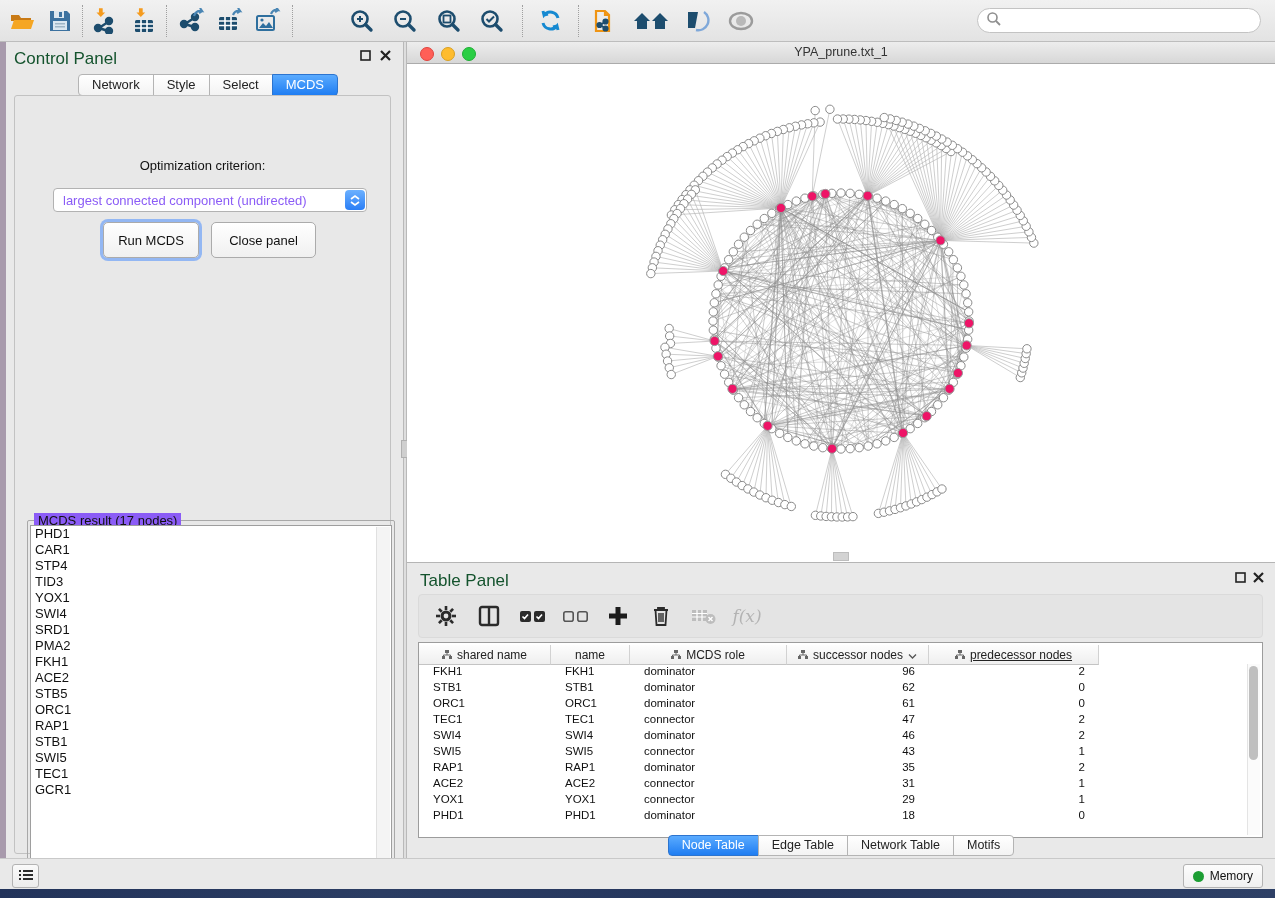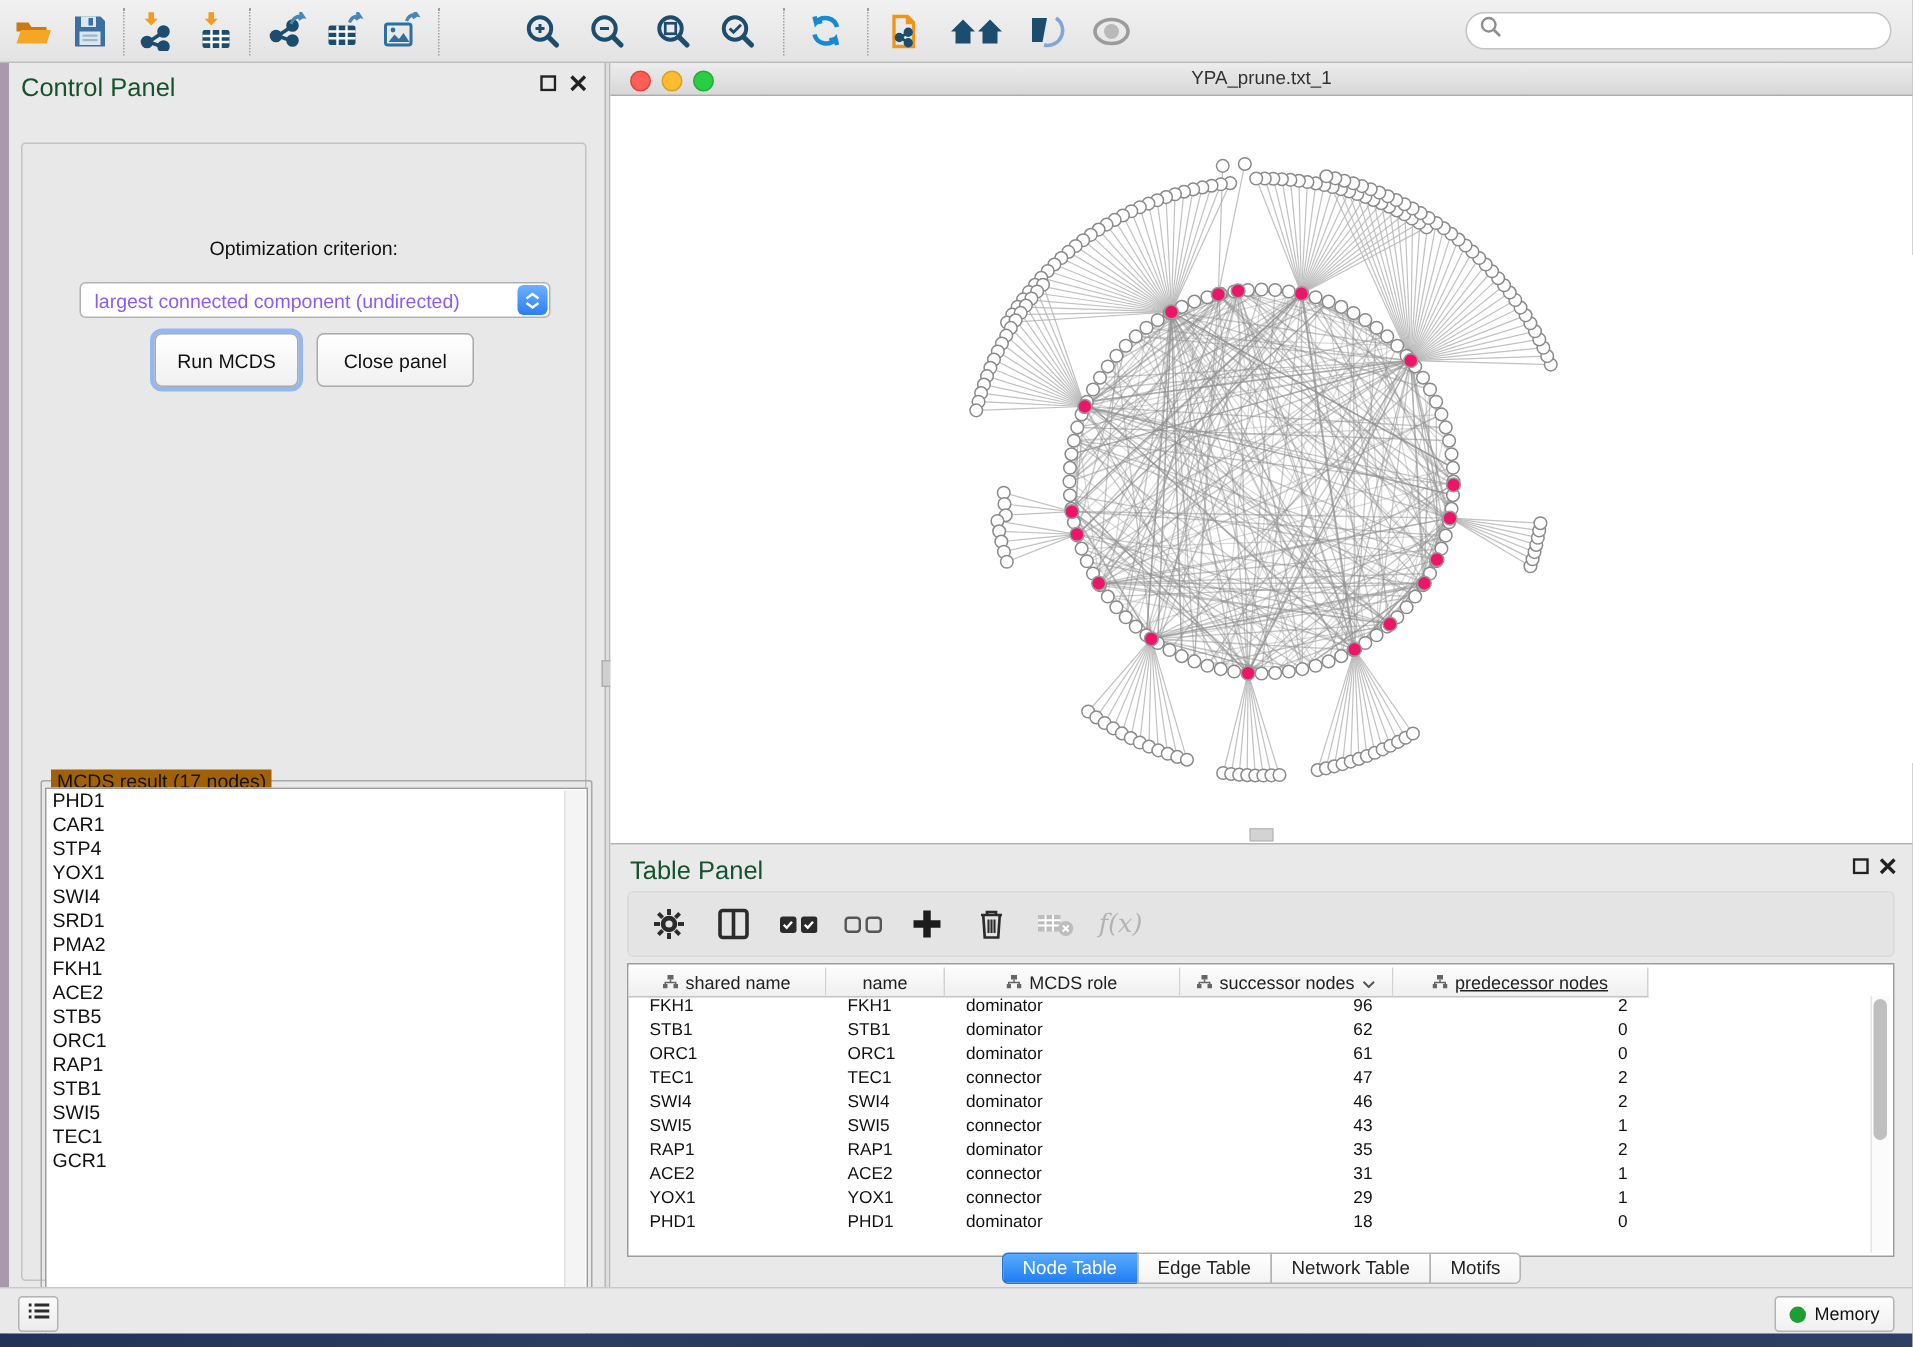--- a/index.html
+++ b/index.html
@@ -27,21 +27,21 @@
   .seg-tab.last{border-radius:0 4px 4px 0;}
   .seg-tab.sel{background:linear-gradient(#5aabff,#1f7df2);border-color:#2c74cf;color:#fff;}
   .cp-content{left:8px;top:53px;width:375px;height:757px;background:#e8e8e8;border:1px solid #c2c2c2;border-radius:3px;}
   .opt-label{width:100%;text-align:center;font-size:13px;color:#111;}
   .selectbox{left:38px;top:92px;width:314px;height:24px;background:#fff;border:1px solid #b2b2b2;border-radius:4px;display:flex;align-items:center;box-sizing:border-box;}
   .selectbox .val{flex:1;font-size:13px;color:#8b5cf6;padding-left:9px;white-space:nowrap;}
   .stepper{width:20px;height:20px;margin-right:1px;border-radius:4px;background:linear-gradient(#6cb1ff,#2a7ef6);display:flex;flex-direction:column;align-items:center;justify-content:center;gap:1px;}
   .btn{height:36px;background:linear-gradient(#ffffff,#f0f0f0);border:1px solid #ababab;border-radius:5px;font-size:13px;color:#111;display:flex;align-items:center;justify-content:center;box-sizing:border-box;}
   .btn.focus{box-shadow:0 0 0 3px rgba(90,150,250,.6);}
   .groupbox{left:12px;top:424px;width:366px;height:374px;border:1px solid #a8a8a8;border-radius:2px;}
-  .grouplegend{position:absolute;top:-8px;left:6px;background:#a16207;padding:0 4px;font-size:13px;color:#111;}
+  .grouplegend{position:absolute;top:-8px;left:6px;background:#8b5cf6;padding:0 4px;font-size:13px;color:#111;}
   .mcds-list{position:absolute;left:2px;top:4px;right:2px;bottom:2px;background:#fff;border:1px solid #9e9e9e;overflow:hidden;}
   .mcds-item{font-size:13px;line-height:16px;color:#111;padding-left:4px;}
   .mcds-scroll{position:absolute;top:1px;right:1px;width:13px;bottom:1px;background:#f4f4f4;border-left:1px solid #e0e0e0;}
 
   
   .vsplit{left:403px;top:42px;width:4px;height:816px;background:#dedede;border-left:1px solid #b9b9b9;border-right:1px solid #b9b9b9;box-sizing:border-box;}
   .vsplit-handle{left:401px;top:440px;width:8px;height:16px;background:#cfcfcf;border:1px solid #b0b0b0;}
   .hsplit-handle{left:833px;top:552px;width:14px;height:7px;background:#d3d3d3;border:1px solid #bdbdbd;}
 
   
@@ -233,20 +233,26 @@
       <svg width="11" height="11">
           <rect x="1" y="1" width="9" height="9" fill="none" stroke="#222" stroke-width="1.6"></rect>
         </svg>
     </div>
     <div class="abs win-btn" style="left:373px;top:7px">
       <svg width="11" height="11">
           <path d="M1 1 L10 10 M10 1 L1 10" stroke="#222" stroke-width="2.2"></path>
         </svg>
     </div>
 
+    <div class="seg-row" style="left:72px;top:32px" id="cp-tabs">
+        <div class="seg-tab first">Network</div>
+        <div class="seg-tab">Style</div>
+        <div class="seg-tab">Select</div>
+        <div class="seg-tab last sel">MCDS</div>
+      </div>
 
     <div class="abs cp-content">
       <div class="abs opt-label" style="top:62px">Optimization criterion:</div>
 
       <div class="abs selectbox">
         <div class="val">largest connected component (undirected)</div>
         <div class="stepper">
           <svg width="10" height="5">
               <path d="M1 4 L5 1 L9 4" stroke="#fff" stroke-width="1.6" fill="none"></path>
             </svg>
@@ -258,20 +264,21 @@
 
       <div class="abs btn focus" style="left:88px;top:126px;width:96px">Run MCDS</div>
       <div class="abs btn" style="left:196px;top:126px;width:105px">Close panel</div>
 
       <div class="abs groupbox">
         <div class="grouplegend">MCDS result (17 nodes)</div>
         <div class="mcds-list" id="mcds-list">
             <div class="mcds-item">PHD1</div>
             <div class="mcds-item">CAR1</div>
             <div class="mcds-item">STP4</div>
+            <div class="mcds-item">TID3</div>
             <div class="mcds-item">YOX1</div>
             <div class="mcds-item">SWI4</div>
             <div class="mcds-item">SRD1</div>
             <div class="mcds-item">PMA2</div>
             <div class="mcds-item">FKH1</div>
             <div class="mcds-item">ACE2</div>
             <div class="mcds-item">STB5</div>
             <div class="mcds-item">ORC1</div>
             <div class="mcds-item">RAP1</div>
             <div class="mcds-item">STB1</div>

